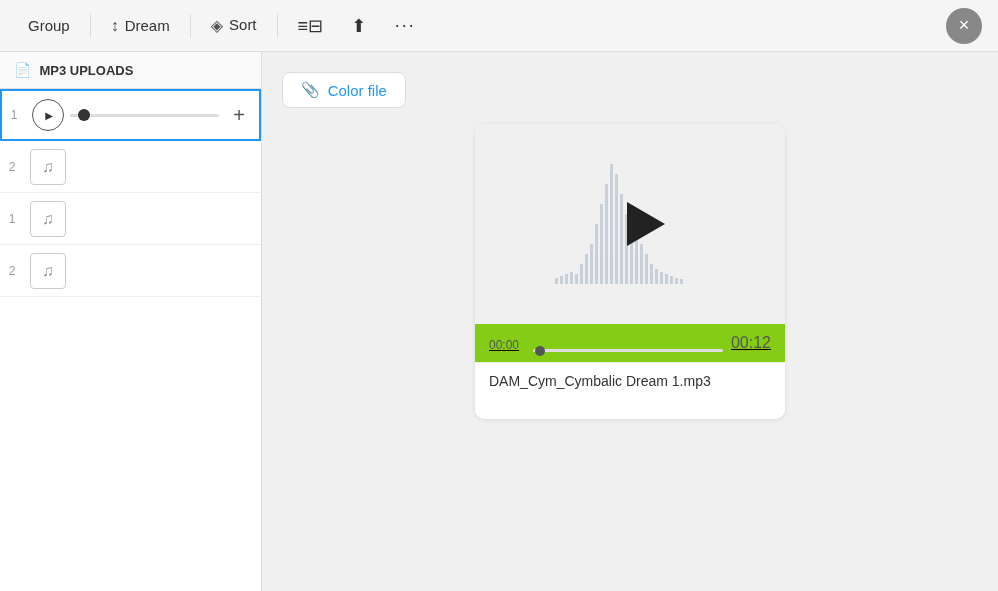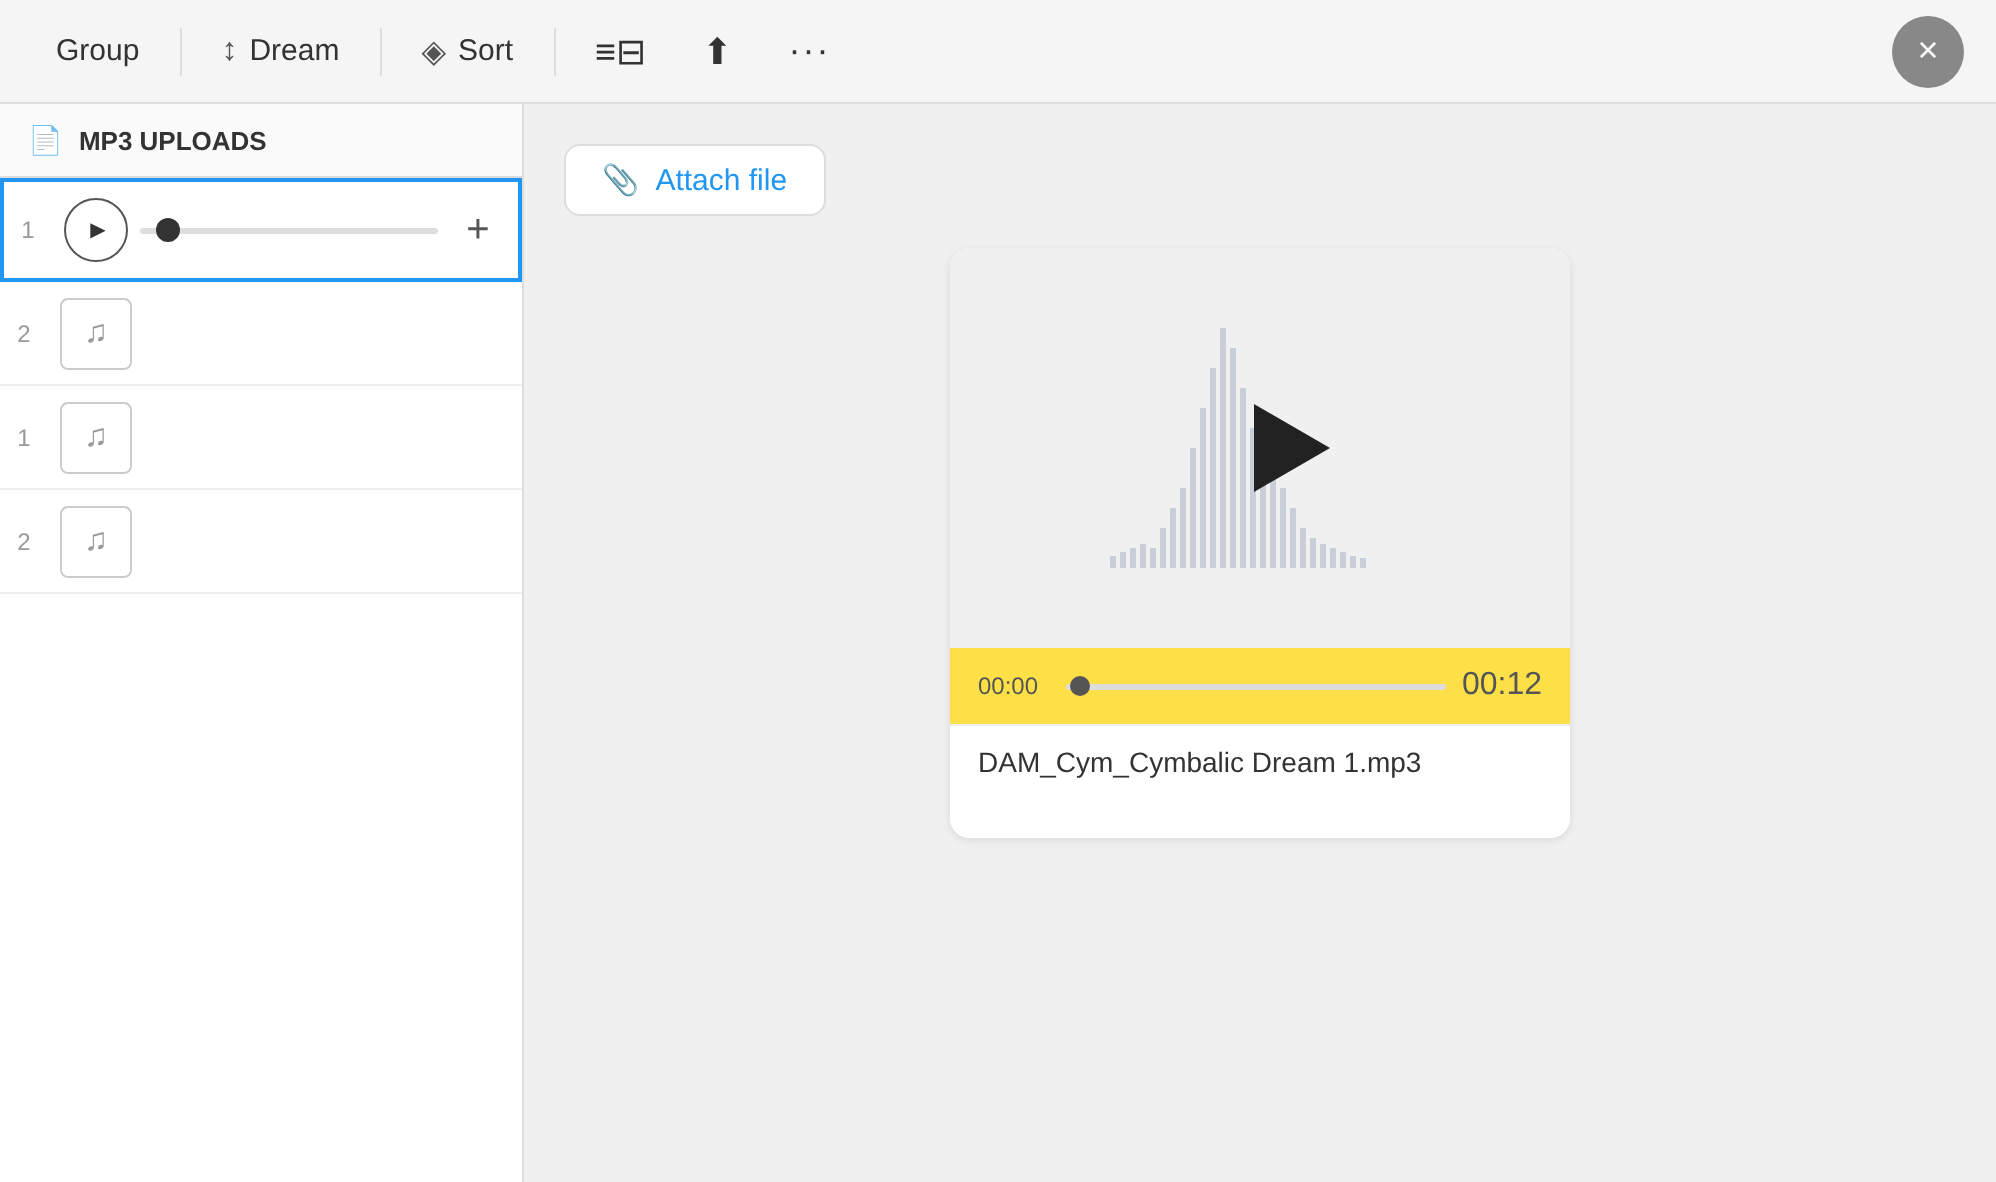--- a/index.html
+++ b/index.html
@@ -19,21 +19,20 @@
       gap: 4px;
       background: #f5f5f5;
       border-bottom: 1px solid #ddd;
       padding: 0 16px;
       height: 52px;
       position: relative;
       z-index: 10;
     }
     .toolbar-btn {
       display: flex;
-      align-items: center;
       gap: 6px;
       padding: 6px 12px;
       border: none;
       background: transparent;
       cursor: pointer;
       font-size: 15px;
       color: #333;
       border-radius: 6px;
     }
     .toolbar-icon {
@@ -248,24 +247,25 @@
     .waveform-svg {
       position: absolute;
       bottom: 0;
       left: 0;
       width: 100%;
       height: 100%;
     }
 
     .time-bar {
       display: flex;
-      align-items: center;
+      align-items: flex-end;
       padding: 10px 14px;
       gap: 8px;
-      background: #fde047;
+      background: #84cc16;
+      text-decoration: underline;
     }
     .time-label {
       font-size: 12px;
       color: #555;
       min-width: 36px;
     }
     .time-label-right {
       font-size: 16px;
       color: #555;
       min-width: 36px;
@@ -378,21 +378,21 @@
         </div>
       </div>
     </div>
 
   </div>
 
   <div class="right-panel">
 
     <button class="attach-btn">
       <span>📎</span>
-      <span>Attach file</span>
+      <span>Color file</span>
     </button>
 
     <div class="audio-card">
 
       <div class="waveform-area">
 
         <svg class="waveform-svg" viewBox="0 0 310 200" preserveAspectRatio="none">
 
           <rect width="310" height="200" fill="#f0f0f0"></rect>
 

